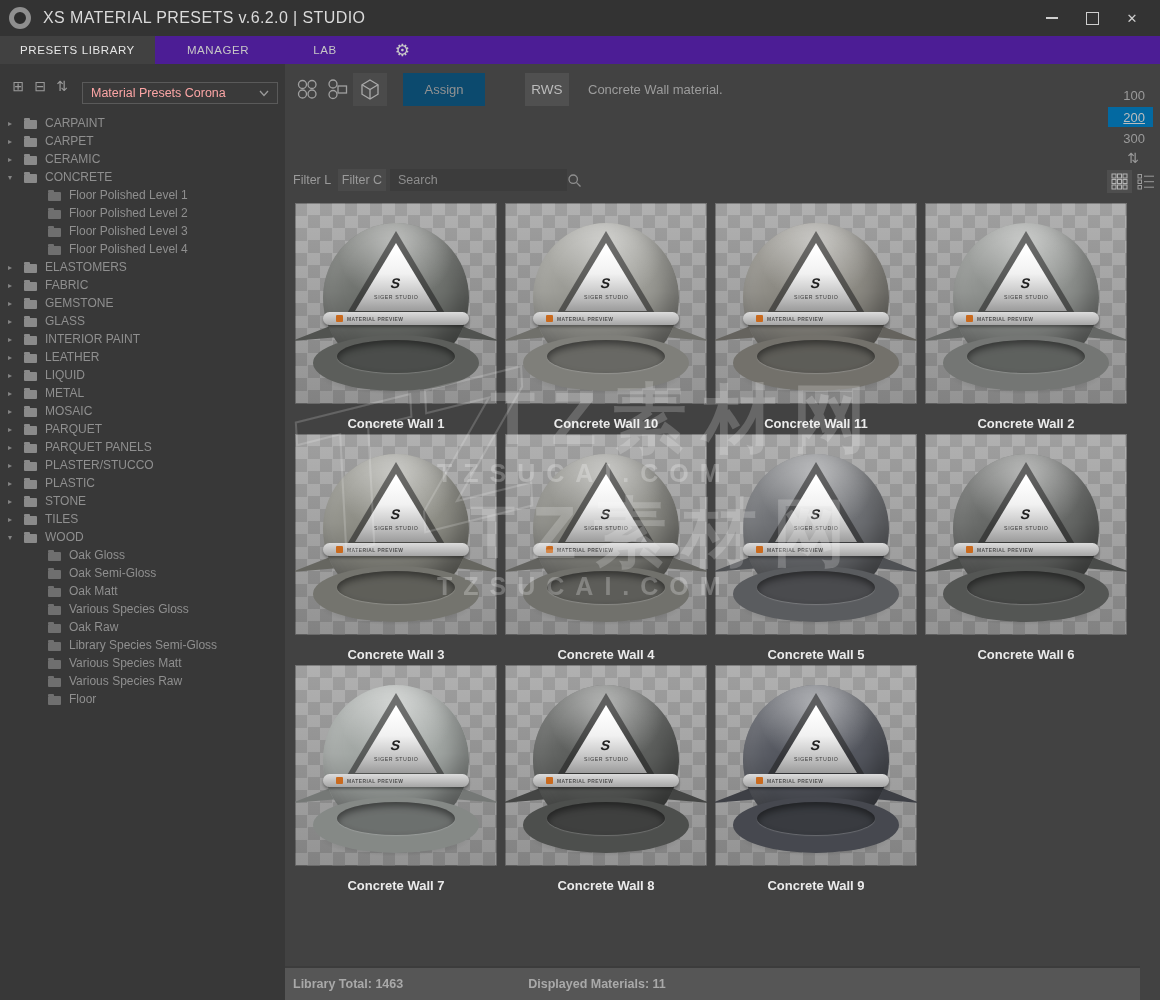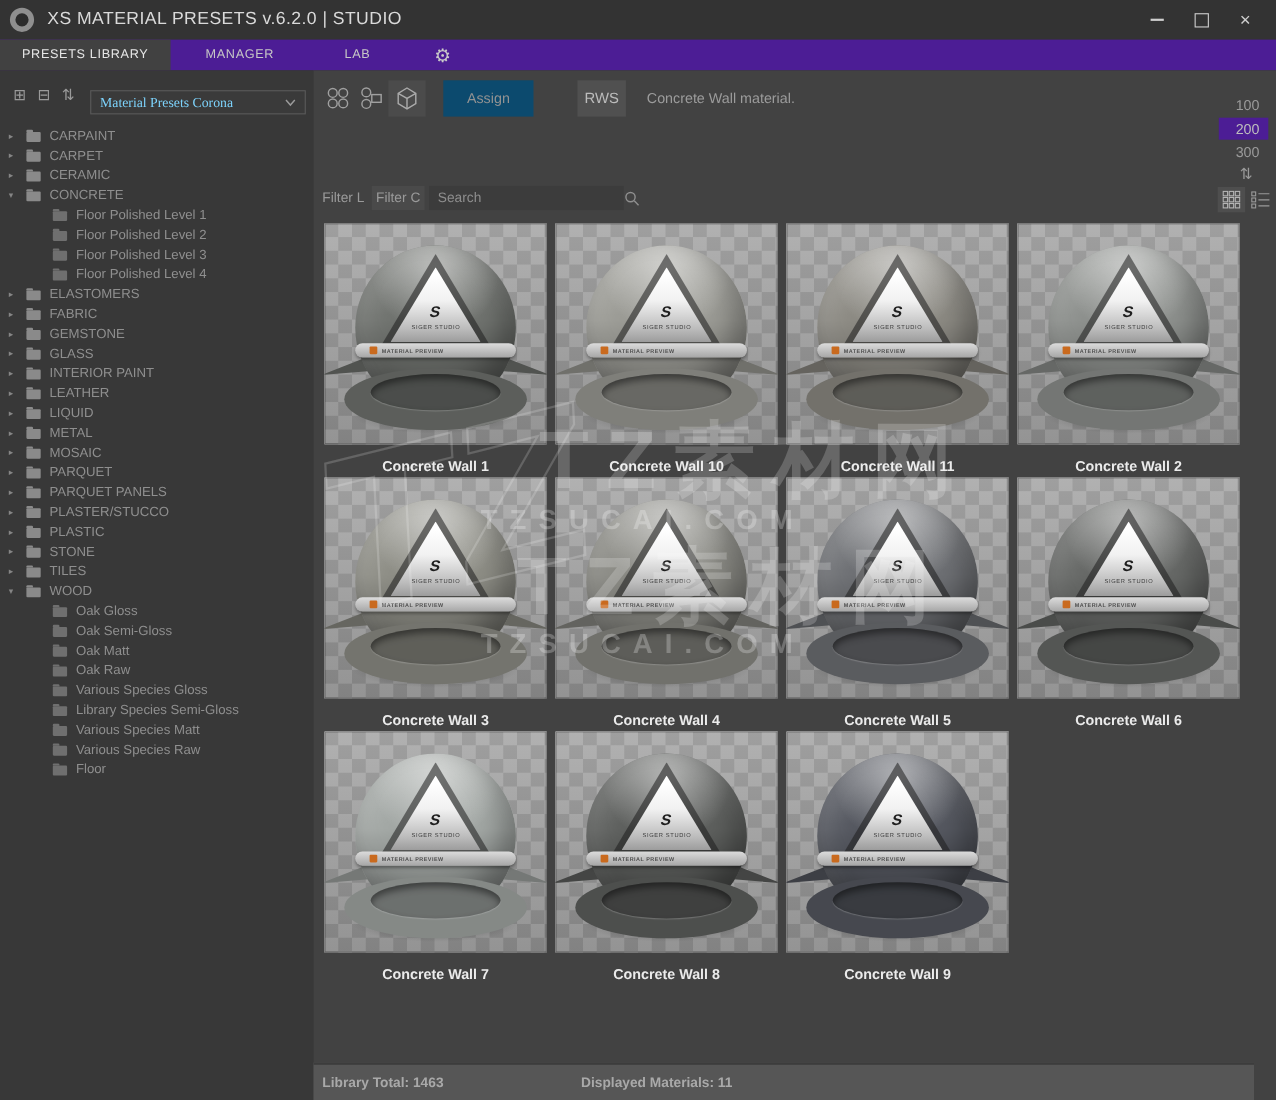--- a/index.html
+++ b/index.html
@@ -21,21 +21,21 @@
   .tabbar{position:absolute;left:0;top:36px;width:100%;height:28px;background:#4c1d95;display:flex;align-items:stretch;}
   .tab{display:flex;align-items:center;padding:0 32px;font-size:11.5px;letter-spacing:.6px;color:#c6c6c6;}
   .tab.active{background:#414141;color:#e6e6e6;padding:0 20px;}
   .gear{display:flex;align-items:center;padding:0 14px;color:#c9c9c9;font-size:17px;margin-left:12px;}
 
   
   .sidebar{position:absolute;left:0;top:64px;width:285px;height:936px;background:#383838;}
   .side-tools{position:absolute;left:10px;top:14px;display:flex;align-items:center;color:#9a9a9a;}
   .tool-glyph{font-size:14px;margin-right:6px;width:16px;text-align:center;}
   .dropdown{position:absolute;left:82px;top:18px;width:196px;height:22px;box-sizing:border-box;border:1px solid #5a5a5a;
-            background:#3a3a3a;display:flex;align-items:center;color:#7dd3fc;font-size:12.5px;padding:0 8px;font-family:Liberation Serif, serif;}
+            background:#3a3a3a;display:flex;align-items:center;color:#fca5a5;font-size:12.5px;padding:0 8px;}
   .dropdown .dd-label{flex:1;white-space:nowrap;overflow:hidden;}
   .dropdown svg{flex:none;}
 
   .tree{position:absolute;left:0;top:50px;width:285px;}
   .tree-row{display:flex;align-items:center;height:18px;font-size:12px;color:#8f8f8f;}
   .caret{width:12px;padding-left:8px;font-size:8px;color:#858585;flex:none;}
   .indent{flex:none;width:0;}
   .lv1 .indent{width:24px;}
   .row-hl{flex:1;display:flex;align-items:center;height:100%;padding-left:4px;margin-right:7px;}
   .selected .row-hl{background:#606060;}
@@ -51,21 +51,21 @@
   .icon-btn{position:absolute;display:flex;align-items:center;justify-content:center;color:#a0a0a0;}
   .boxed{background:#4b4b4b;}
   .assign-btn{position:absolute;left:118px;top:9px;width:82px;height:33px;background:#0c4a6e;color:#929292;
               font-size:13px;display:flex;align-items:center;justify-content:center;}
   .rws-btn{position:absolute;left:240px;top:9px;width:44px;height:33px;background:#505050;color:#bcbcbc;
            font-size:13.5px;display:flex;align-items:center;justify-content:center;}
   .mat-status{position:absolute;left:303px;top:9px;height:33px;display:flex;align-items:center;color:#9c9c9c;font-size:13px;}
 
   .size-opt{position:absolute;width:45px;height:20px;display:flex;align-items:center;justify-content:flex-end;
             padding-right:8px;box-sizing:border-box;color:#9a9a9a;font-size:13px;}
-  .size-opt.active{background:#4c1d95;color:#bdbdbd;}
+  .size-opt.active{background:#0369a1;color:#bdbdbd;text-decoration:underline;}
   .sort-right{position:absolute;left:836px;top:84px;width:24px;height:20px;display:flex;align-items:center;
               justify-content:center;color:#9a9a9a;font-size:14px;}
   .view-btn{position:absolute;width:25px;height:23px;display:flex;align-items:center;justify-content:center;}
   .view-btn.active{background:#4e4e4e;}
 
   .filter-l{position:absolute;left:8px;top:105px;height:22px;display:flex;align-items:center;color:#9a9a9a;font-size:12.5px;}
   .filter-c{position:absolute;left:53px;top:105px;width:48px;height:22px;background:#4a4a4a;color:#9a9a9a;font-size:12.5px;
             display:flex;align-items:center;justify-content:center;}
   .search{position:absolute;left:105px;top:105px;width:177px;height:22px;background:#3c3c3c;display:flex;align-items:center;}
   .search input{flex:1;background:transparent;border:none;outline:none;color:#bdbdbd;font-size:12.5px;padding:0 8px;
@@ -389,29 +389,29 @@
     <span class="row-hl">
       <span class="folder"></span>
       <span class="tree-label">Oak Matt</span>
     </span>
   </div>
         <div class="tree-row lv1">
     <span class="caret"></span>
     <span class="indent"></span>
     <span class="row-hl">
       <span class="folder"></span>
+      <span class="tree-label">Various Species Gloss</span>
+    </span>
+  </div>
+        <div class="tree-row lv1">
+    <span class="caret"></span>
+    <span class="indent"></span>
+    <span class="row-hl">
+      <span class="folder"></span>
       <span class="tree-label">Oak Raw</span>
-    </span>
-  </div>
-        <div class="tree-row lv1">
-    <span class="caret"></span>
-    <span class="indent"></span>
-    <span class="row-hl">
-      <span class="folder"></span>
-      <span class="tree-label">Various Species Gloss</span>
     </span>
   </div>
         <div class="tree-row lv1">
     <span class="caret"></span>
     <span class="indent"></span>
     <span class="row-hl">
       <span class="folder"></span>
       <span class="tree-label">Library Species Semi-Gloss</span>
     </span>
   </div>

